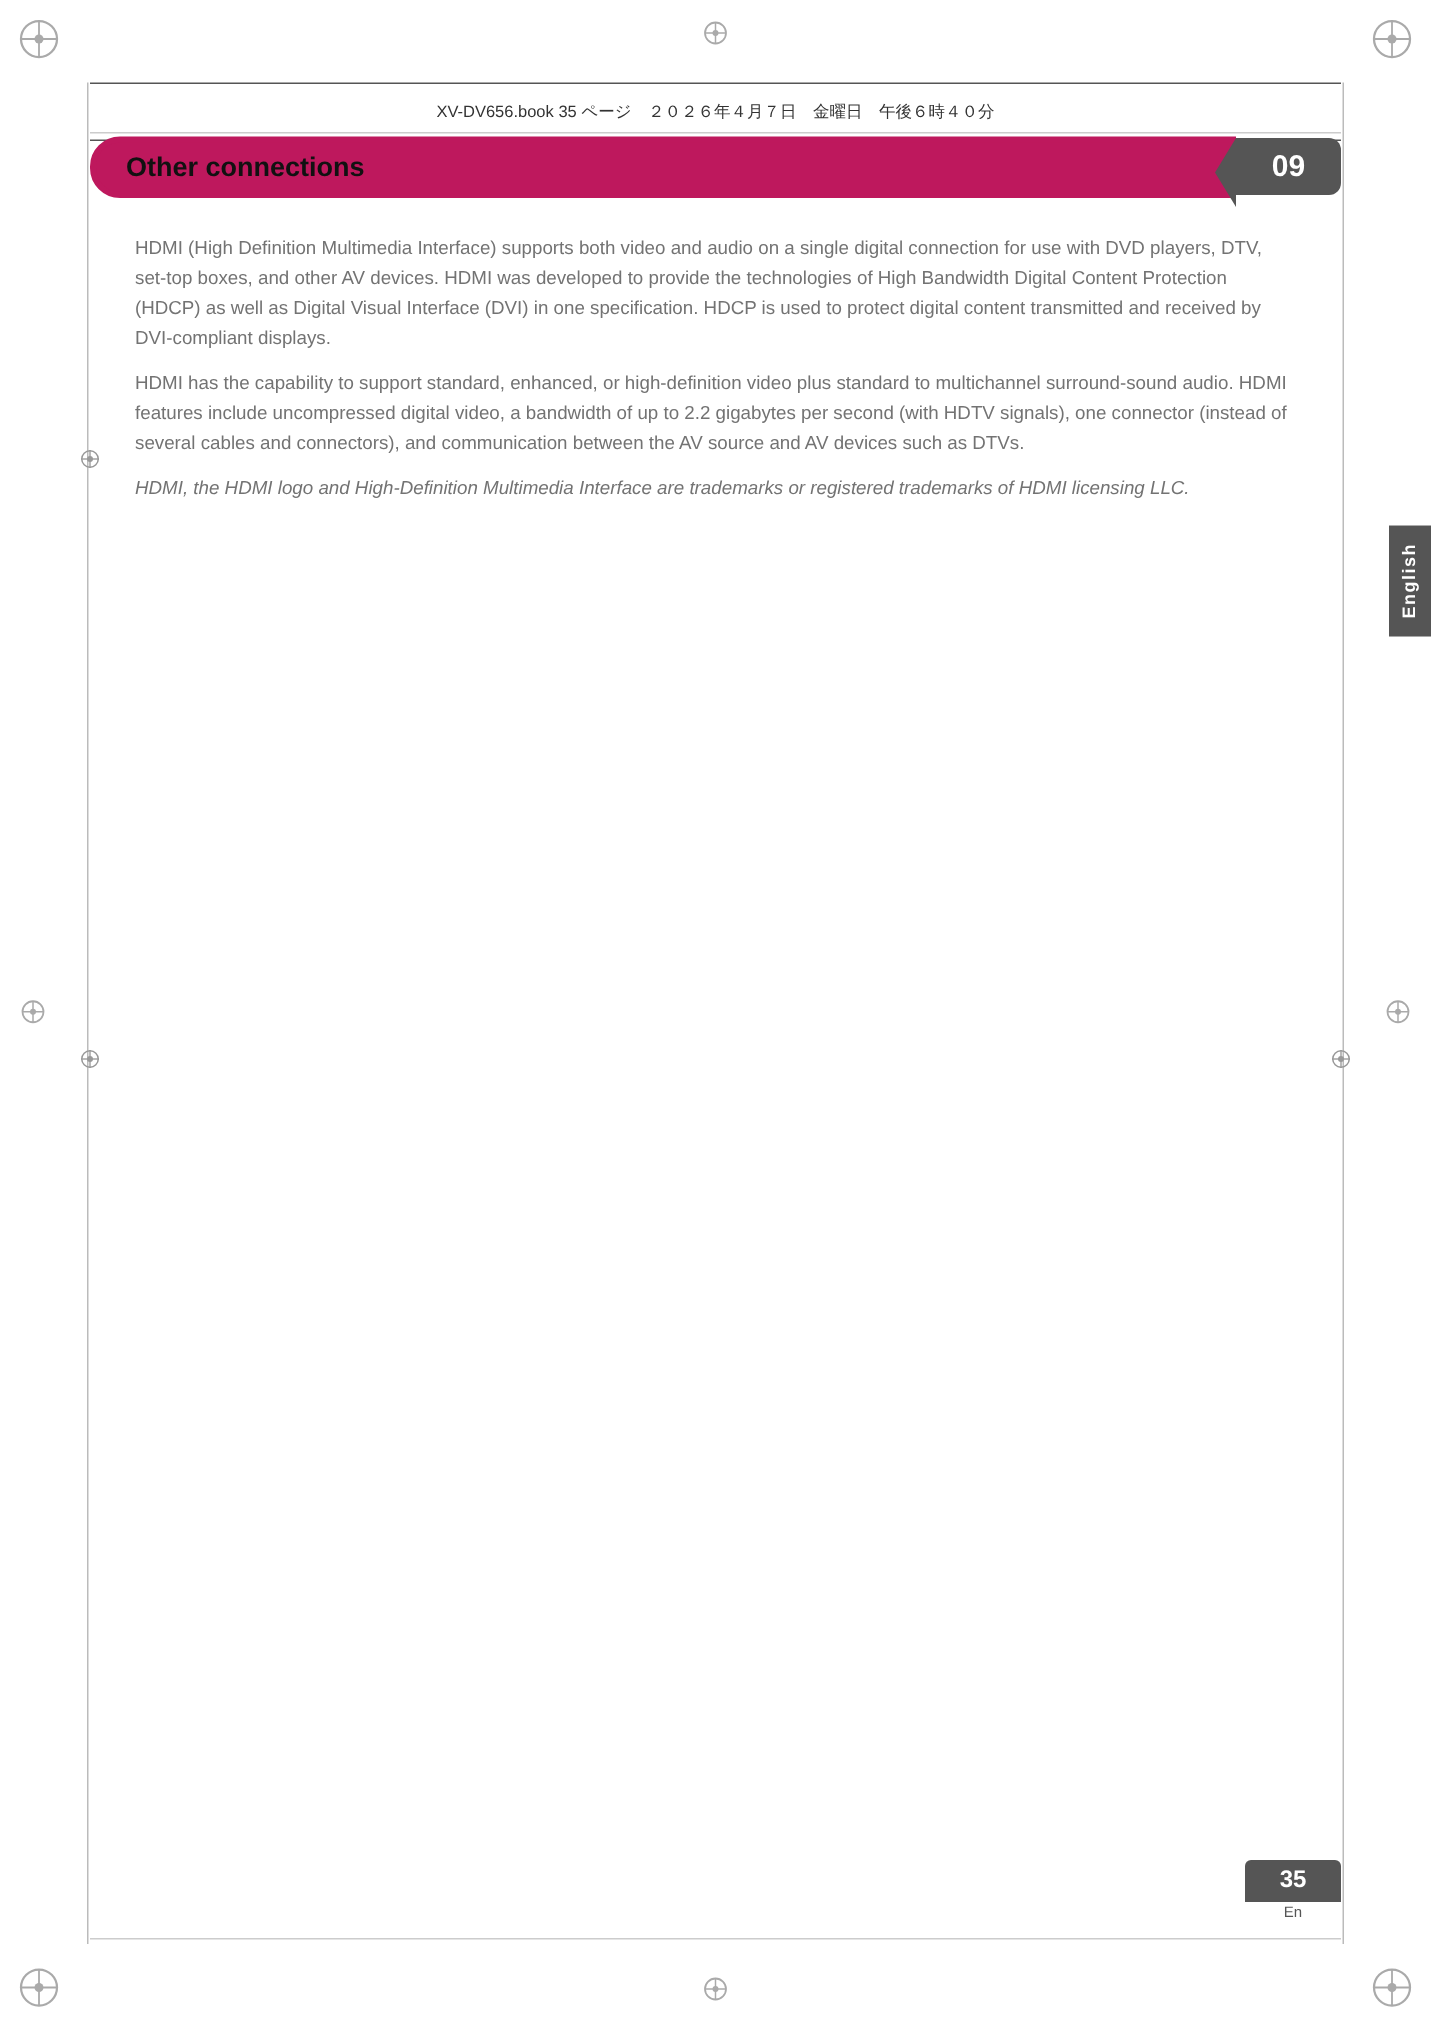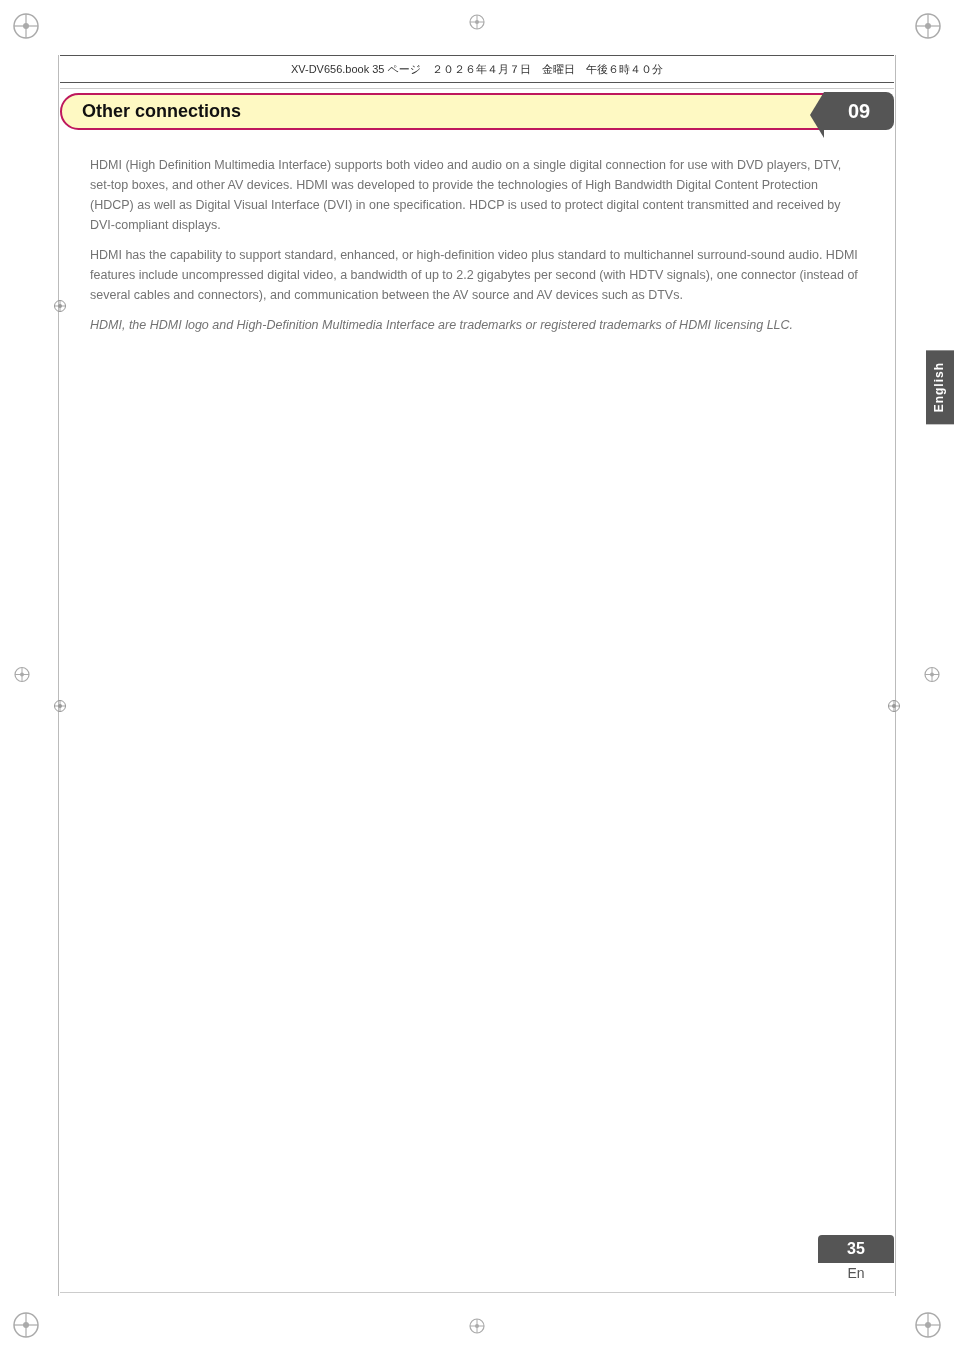--- a/index.html
+++ b/index.html
@@ -41,21 +41,21 @@
     .reg-tr { top: 8px; right: 8px; }
     .reg-bl { bottom: 8px; left: 8px; }
     .reg-br { bottom: 8px; right: 8px; }
 
     
     .header-bar {
       position: absolute;
       top: 55px;
       left: 60px;
       right: 60px;
-      height: 28px;
+      height: 39px;
       border-top: 1px solid #555;
       border-bottom: 1px solid #555;
       display: flex;
       align-items: center;
       justify-content: center;
       font-size: 11px;
       color: #333;
     }
 
     
@@ -63,22 +63,22 @@
       position: absolute;
       top: 88px;
       left: 60px;
       right: 60px;
       height: 46px;
       display: flex;
       align-items: center;
     }
 
     .chapter-title-box {
-      background: #fef9c3;
-      border: 2px solid #be185d;
+      background: #be185d;
+      border: 4px solid #be185d;
       border-radius: 20px 0 0 20px;
       padding: 6px 28px 6px 20px;
       display: flex;
       align-items: flex-start;
       flex: 1;
     }
 
     .chapter-title-text {
       font-size: 18px;
       font-weight: bold;
@@ -168,30 +168,30 @@
       display: flex;
       flex-direction: column;
       align-items: center;
     }
 
     .page-number-badge {
       background: #555;
       color: #fff;
       font-size: 16px;
       font-weight: bold;
-      width: 76px;
+      width: 64px;
       height: 28px;
       display: flex;
       align-items: center;
       justify-content: center;
       border-radius: 4px 4px 0 0;
     }
 
     .page-en-label {
-      font-size: 14px;
+      font-size: 10px;
       color: #555;
       margin-top: 2px;
     }
 
     
     .h-line-top {
       position: absolute;
       top: 88px;
       left: 60px;
       right: 60px;

